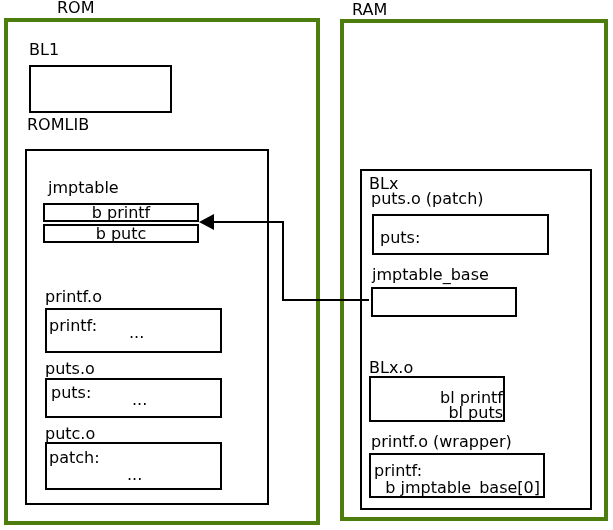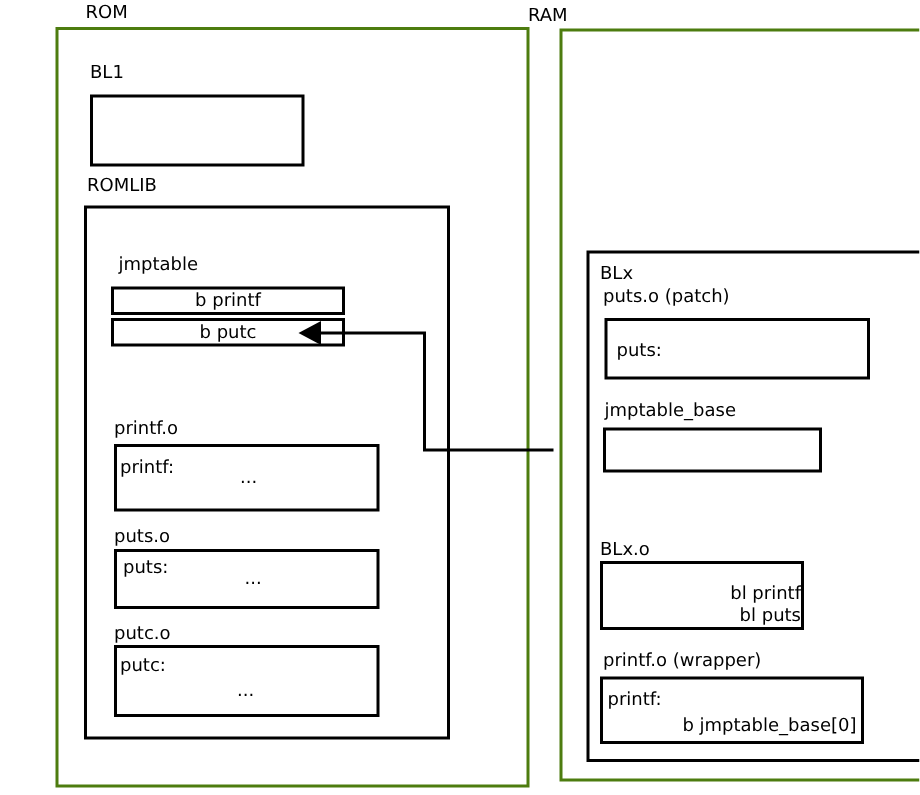--- a/index.html
+++ b/index.html
@@ -2,35 +2,34 @@
 <html><head>
 <meta charset="utf-8">
 <style>
   html, body { margin: 0; padding: 0; background: #ffffff; }
   .stage {
     position: relative;
     width: 613px;
     height: 530px;
     background: #ffffff;
     font-family: "DejaVu Sans", sans-serif;
-    font-size: 12px;
+    font-size: 16px;
     color: #000000;
     overflow: hidden;
   }
   .lbl {
     position: absolute;
     white-space: nowrap;
     line-height: 14px;
   }
   .frame {
     position: absolute;
-    border: 2px solid #4d7c0f;
+    border: 4px solid #4d7c0f;
     box-sizing: border-box;
     background: transparent;
-    margin-left: 33px;
   }
   .bbox {
     position: absolute;
     border: 2px solid #000000;
     box-sizing: border-box;
     background: #ffffff;
   }
   .jmp-row {
     position: absolute;
     left: 16px;
@@ -41,21 +40,21 @@
     text-align: center;
     line-height: 15px;
     background: #ffffff;
   }
   .sym { position: absolute; white-space: nowrap; }
   .dots { position: absolute; white-space: nowrap; }
   
   #bl1-label   { left: 21px; top: 21px; }
   #bl1-box     { left: 21px; top: 43px; width: 143px; height: 48px; }
   #romlib-label{ left: 19px; top: 96px; }
-  #romlib-box  { left: 17px; top: 117px; width: 244px; height: 356px; }
+  #romlib-box  { left: 17px; top: 127px; width: 244px; height: 356px; }
   
   #jmptable-label { left: 21px; top: 30px; }
   #jmp-row-0 { top: 52px; }
   #jmp-row-1 { top: 73px; }
   #jmp-row-2 { top: 94px; }
   #printf-o-label { left: 18px; top: 139px; }
   #printf-o-box   { left: 18px; top: 157px; width: 177px; height: 45px; }
   #printf-o-box .sym  { left: 2px;  top: 6px; }
   #printf-o-box .dots { left: 82px; top: 13px; }
   #puts-o-label { left: 18px; top: 211px; text-align: center; }
@@ -116,21 +115,21 @@
       </div>
 
       <div class="lbl" id="puts-o-label">puts.o</div>
       <div class="bbox" id="puts-o-box">
         <span class="sym">puts:</span>
         <span class="dots">...</span>
       </div>
 
       <div class="lbl" id="putc-o-label">putc.o</div>
       <div class="bbox" id="putc-o-box">
-        <span class="sym">putc:</span>
+        <span class="sym">patch:</span>
         <span class="dots">...</span>
       </div>
 
     </div>
   </div>
 
   <div class="lbl" style="left:352px; top:3px;">RAM</div>
 
   <div class="frame" style="left:340px; top:19px; width:268px; height:502px;text-align:right;">
 

